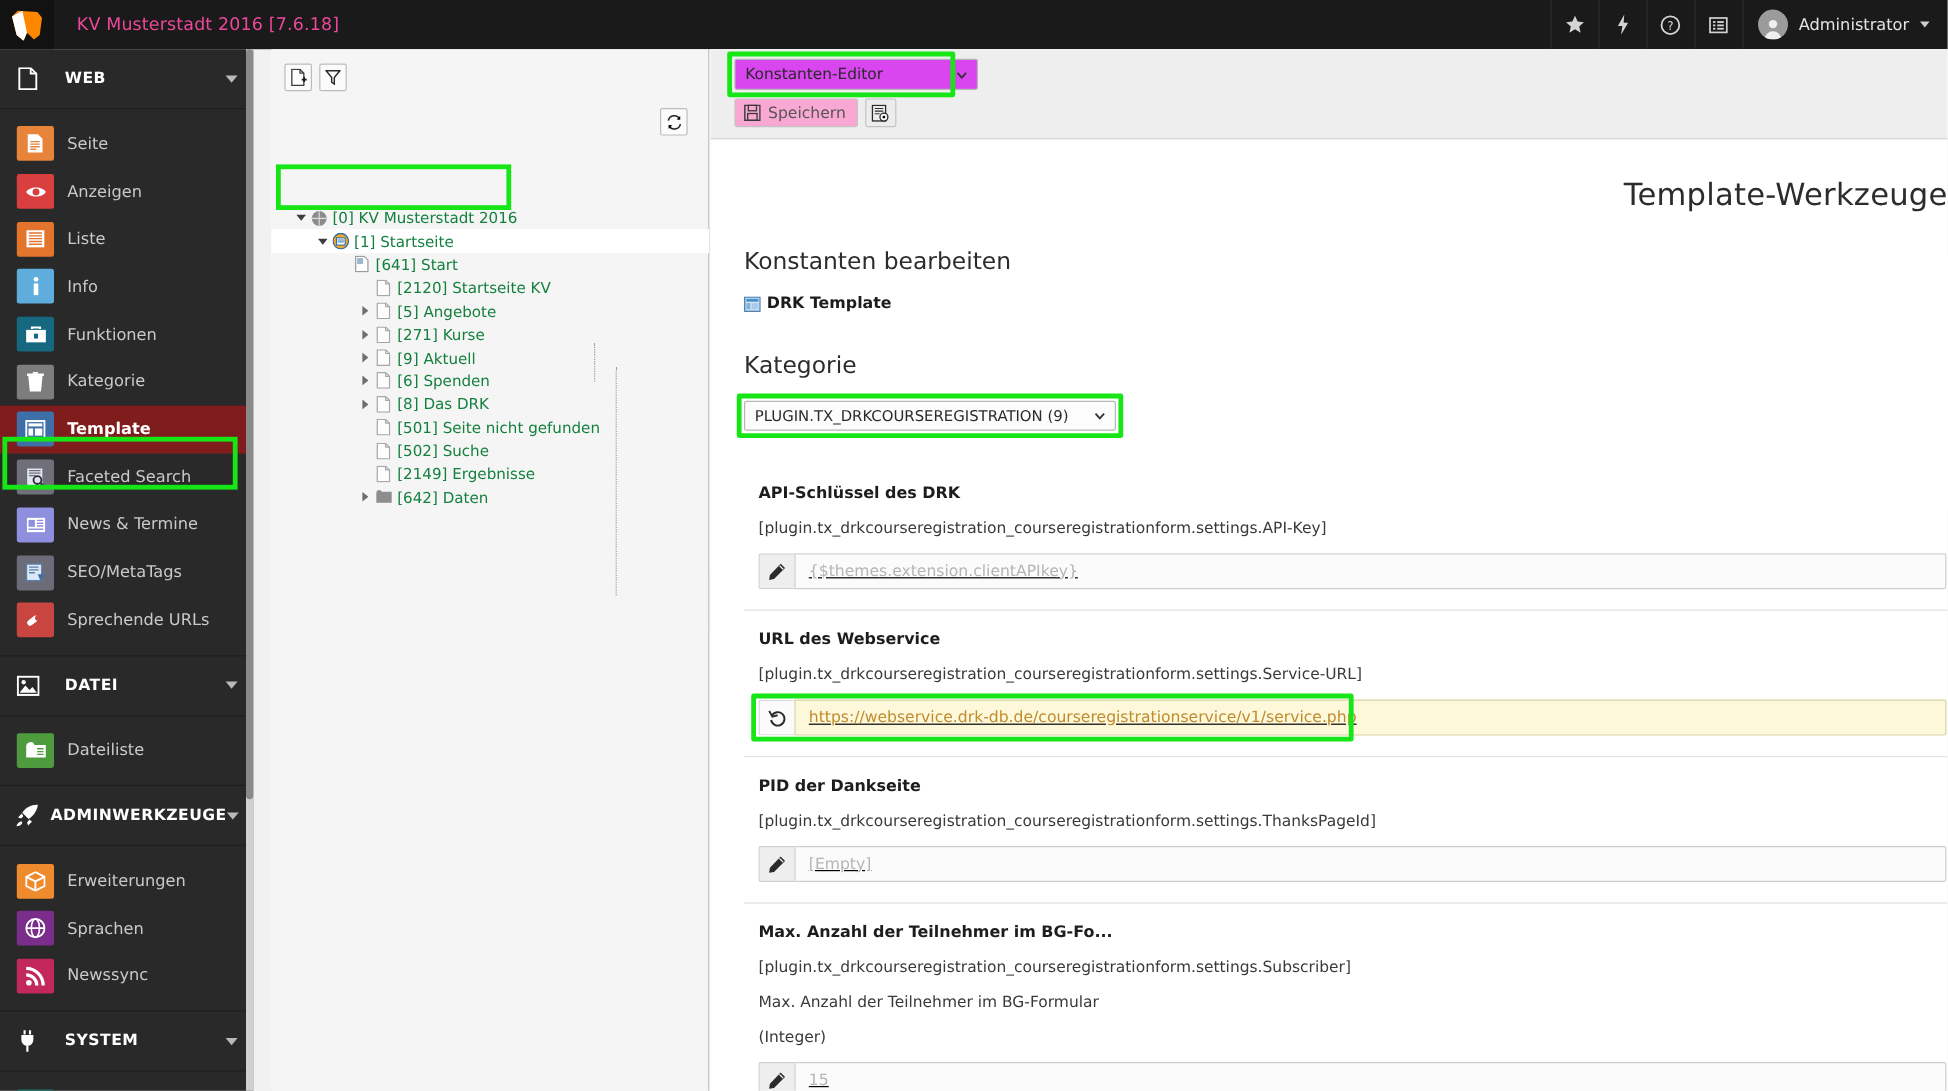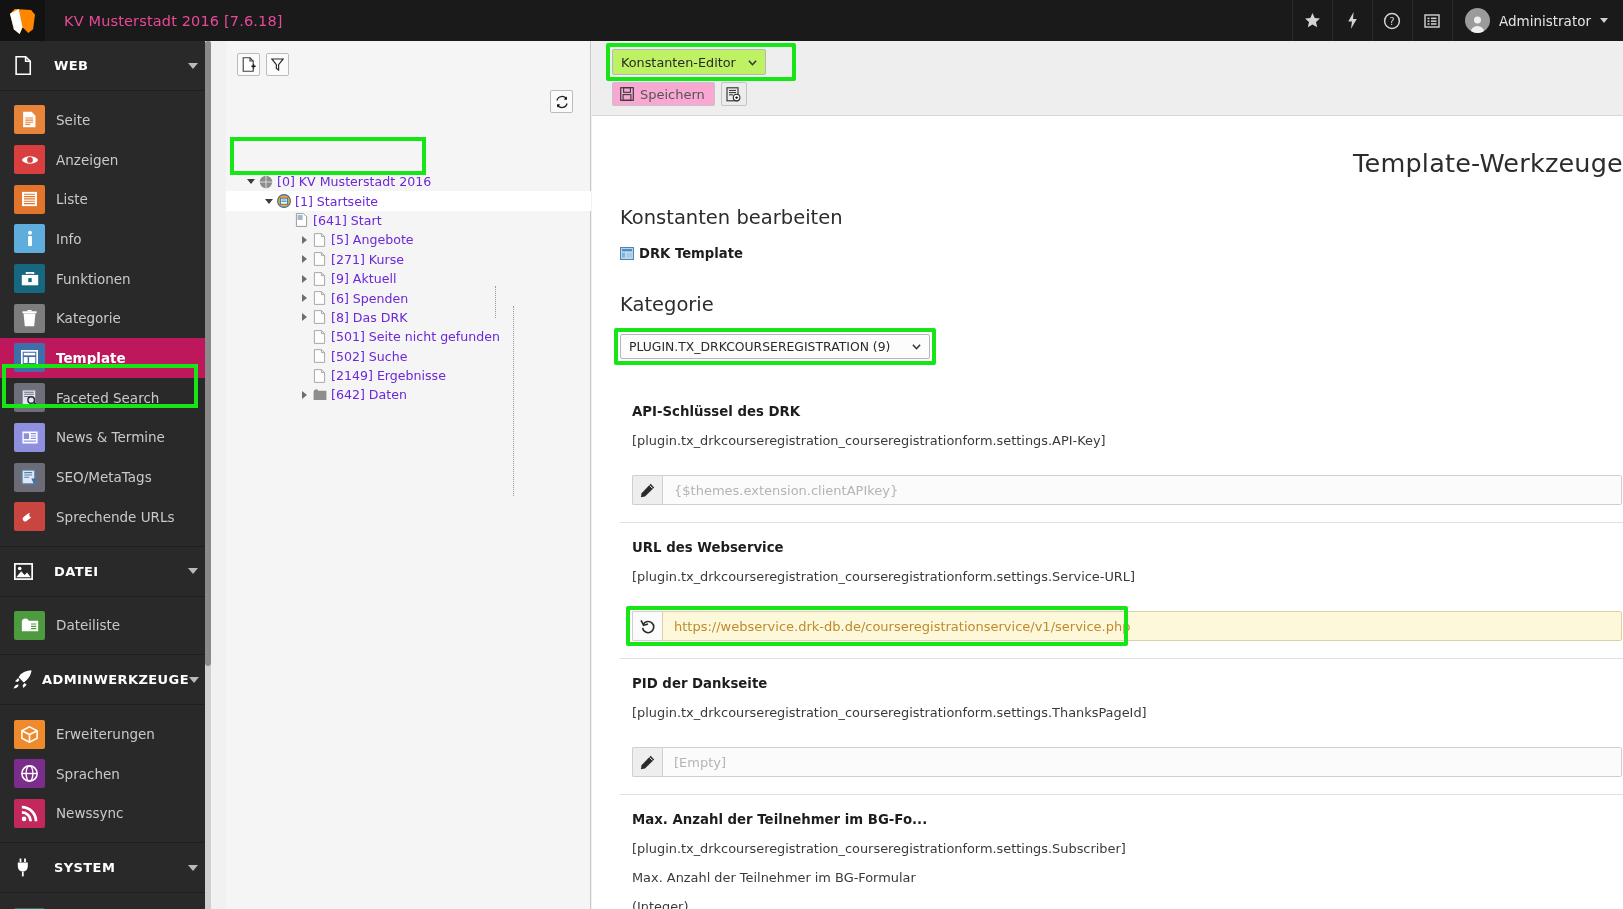--- a/index.html
+++ b/index.html
@@ -71,21 +71,21 @@
     position: relative; cursor: pointer;
   }
   .nav-item .iconbox {
     width: 31px; height: 29px; border-radius: 2px;
     display: flex; align-items: center; justify-content: center;
     flex: 0 0 31px;
   }
   .nav-item .label {
     color: #c9c9c9; font-size: 13.5px; margin-left: 11px; white-space: nowrap;
   }
-  .nav-item.active { background: #be185d; }
+  .nav-item.active { background: #7f1d1d; }
   .nav-item.active .label { color: #ffffff; font-weight: bold; }
   .group-sep { height: 1px; background: #1f1f1f; }
   .pad-top { height: 9px; }
   .pad-bot { height: 9px; }
   #sidebar-scrollbar {
     position: absolute; left: 205px; top: 41px; width: 6px; height: 625px;
     background: #8a8a8a; border-radius: 3px;
   }
   #sidebar-scrolltrack {
     position: absolute; left: 205px; top: 41px; width: 6px; height: 868px;
@@ -106,21 +106,21 @@
   }
   #tree-refresh-wrap {
     position: absolute; right: 17px; top: 49px;
   }
   #tree-body {
     position: absolute; left: 0; top: 85px; width: 365px; height: 783px;
     padding-top: 46px; overflow: hidden;
   }
   .tree-row {
     display: flex; align-items: center; height: 19.4px; font-size: 12.6px;
-    color: #6d28d9; white-space: nowrap; position: relative;
+    color: #15803d; white-space: nowrap; position: relative;
   }
   .tw { width: 13px; display: flex; align-items: center; justify-content: center; flex: 0 0 13px; }
   .tri {
     width: 0; height: 0; border-left: 5px solid #6e6e6e;
     border-top: 4px solid transparent; border-bottom: 4px solid transparent;
   }
   .tri-open {
     width: 0; height: 0; border-top: 5px solid #3c3c3c;
     border-left: 4px solid transparent; border-right: 4px solid transparent;
   }
@@ -143,22 +143,22 @@
   
   #content {
     position: absolute; left: 592px; top: 41px; width: 1031px; height: 868px;
     background: #ffffff; overflow: hidden;
   }
   #doc-header {
     height: 75px; background: #eeeeee; border-bottom: 1px solid #d6d6d6;
     position: relative;
   }
   #module-select {
-    position: absolute; left: 20px; top: 8px; width: 154px; height: 26px;
-    background: #bef264; border: 1px solid #b6b6b6; border-radius: 2px;
+    position: absolute; left: 20px; top: 8px; width: 203px; height: 26px;
+    background: #d946ef; border: 1px solid #b6b6b6; border-radius: 2px;
     display: flex; align-items: center; padding: 0 8px;
     font-size: 12.8px; color: #2a2a2a;
   }
   .sel-caret {
     margin-left: auto; width: 9px; height: 9px;
   }
   #module-select-hl {
     position: absolute; left: 14px; top: 2px; width: 190px; height: 38px;
     border: 4px solid #16e616; border-radius: 2px; pointer-events: none;
   }
@@ -200,22 +200,22 @@
   
   #fields { margin-top: 28px; width: 1003px; }
   .field-block {
     border-top: 1px solid #e0e0e0; padding: 17px 0 17px 12px;
   }
   .field-block:first-child { border-top: none; }
   .f-title { font-size: 13.3px; font-weight: bold; color: #1d1d1d; }
   .f-path { font-size: 12.9px; color: #3a3a3a; margin-top: 14px; }
   .f-desc { font-size: 12.9px; color: #3a3a3a; margin-top: 14px; }
   .input-group {
-    display: flex; align-items: stretch; margin-top: 27px;
-    height: 30px; width: 990px; position: relative;
+    display: flex; align-items: stretch; margin-top: 13px;
+    height: 30px; width: 990px; position: relative; text-decoration: underline;
   }
   .input-addon {
     width: 30px; background: #eeeeee; border: 1px solid #cfcfcf;
     border-right: none; border-radius: 2px 0 0 2px;
     display: flex; align-items: center; justify-content: center;
   }
   .input-field {
     flex: 1; border: 1px solid #cfcfcf; background: #fbfbfb;
     border-radius: 0 2px 2px 0; display: flex; align-items: center;
     padding-left: 11px; font-size: 13px; color: #b4b4b4;
@@ -557,20 +557,31 @@
           <span class="tnode-icon">
             <svg width="13" height="14" viewBox="0 0 13 14">
               <path d="M1.4 0.6 H8.4 L11.6 3.6 V13.4 H1.4 Z" fill="#fff" stroke="#9a9a9a" stroke-width="1"></path>
               <rect x="2.6" y="2" width="5" height="5" fill="#9fb8d0"></rect>
             </svg>
           </span>
           <span class="tlabel">[641] Start</span>
         </div>
         <div class="tree-row">
           <span style="width:72px;flex:0 0 72px"></span>
+          <span class="tw"></span>
+          <span class="tnode-icon">
+            <svg width="13" height="14" viewBox="0 0 13 14">
+              <path d="M1.4 0.6 H8.4 L11.6 3.6 V13.4 H1.4 Z" fill="#fdfdfd" stroke="#a8a8a8" stroke-width="1"></path>
+              <path d="M8.4 0.6 V3.6 H11.6" fill="none" stroke="#a8a8a8" stroke-width="1"></path>
+            </svg>
+          </span>
+          <span class="tlabel">[2120] Startseite KV</span>
+        </div>
+        <div class="tree-row">
+          <span style="width:72px;flex:0 0 72px"></span>
           <span class="tw">
             <span class="tri"></span>
           </span>
           <span class="tnode-icon">
             <svg width="13" height="14" viewBox="0 0 13 14">
               <path d="M1.4 0.6 H8.4 L11.6 3.6 V13.4 H1.4 Z" fill="#fdfdfd" stroke="#a8a8a8" stroke-width="1"></path>
               <path d="M8.4 0.6 V3.6 H11.6" fill="none" stroke="#a8a8a8" stroke-width="1"></path>
             </svg>
           </span>
           <span class="tlabel">[5] Angebote</span>

